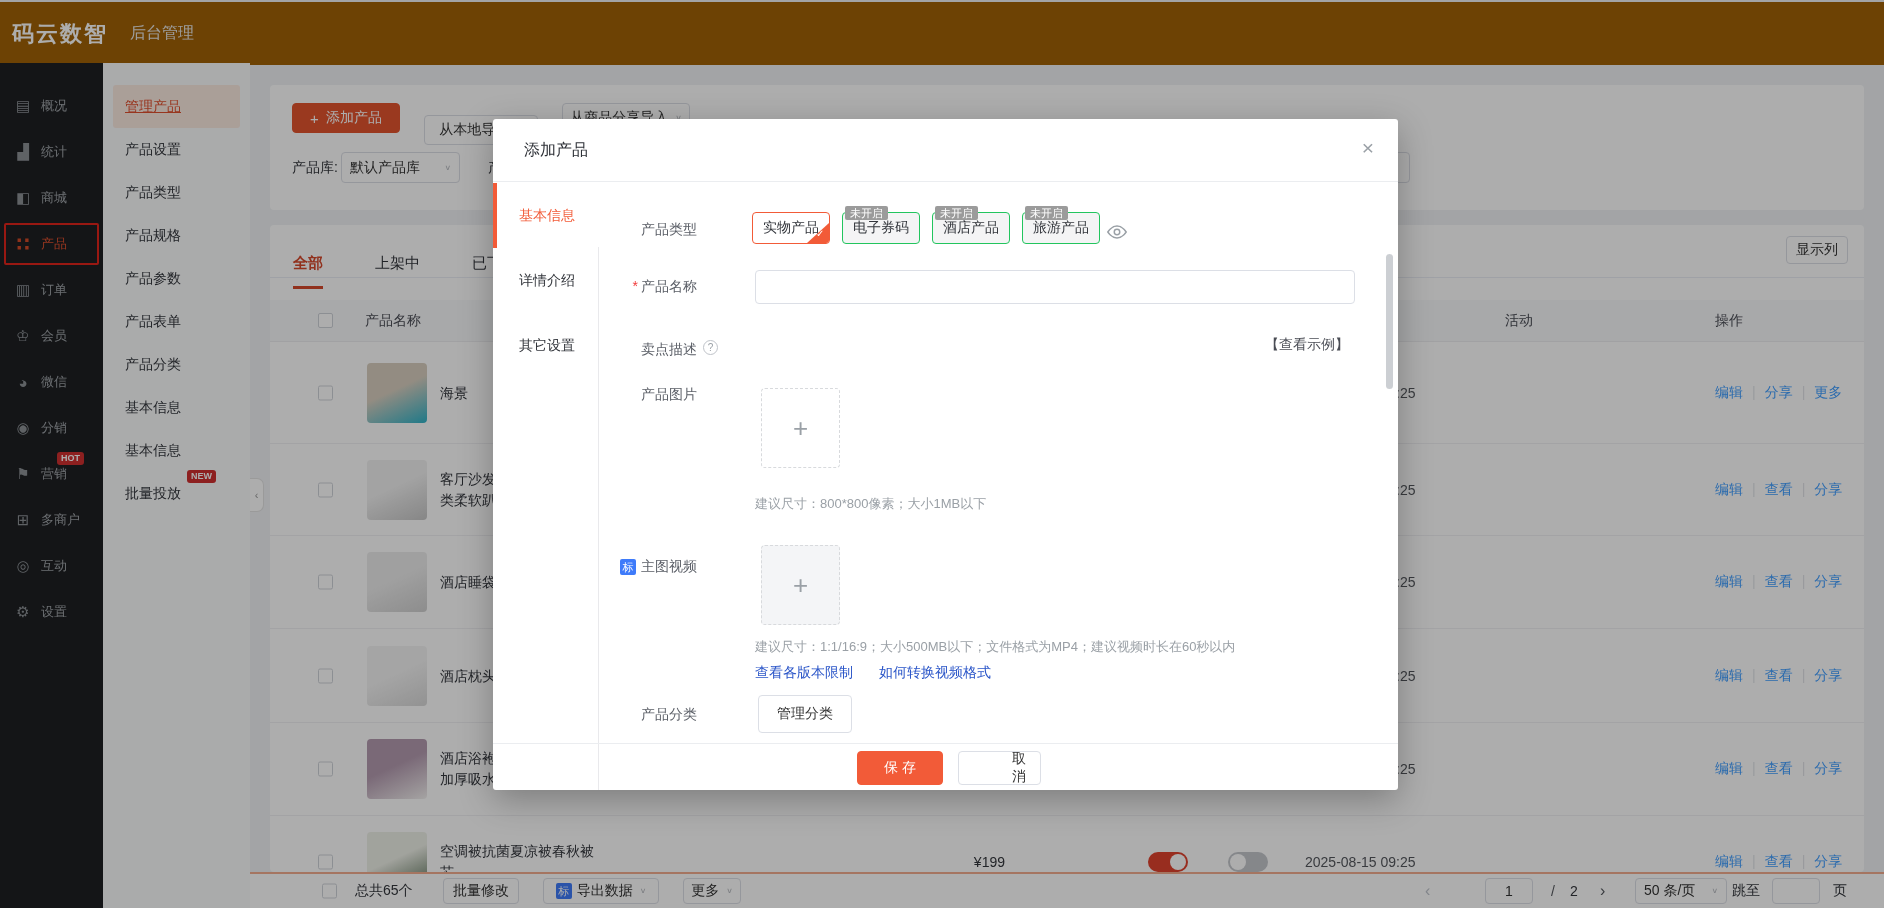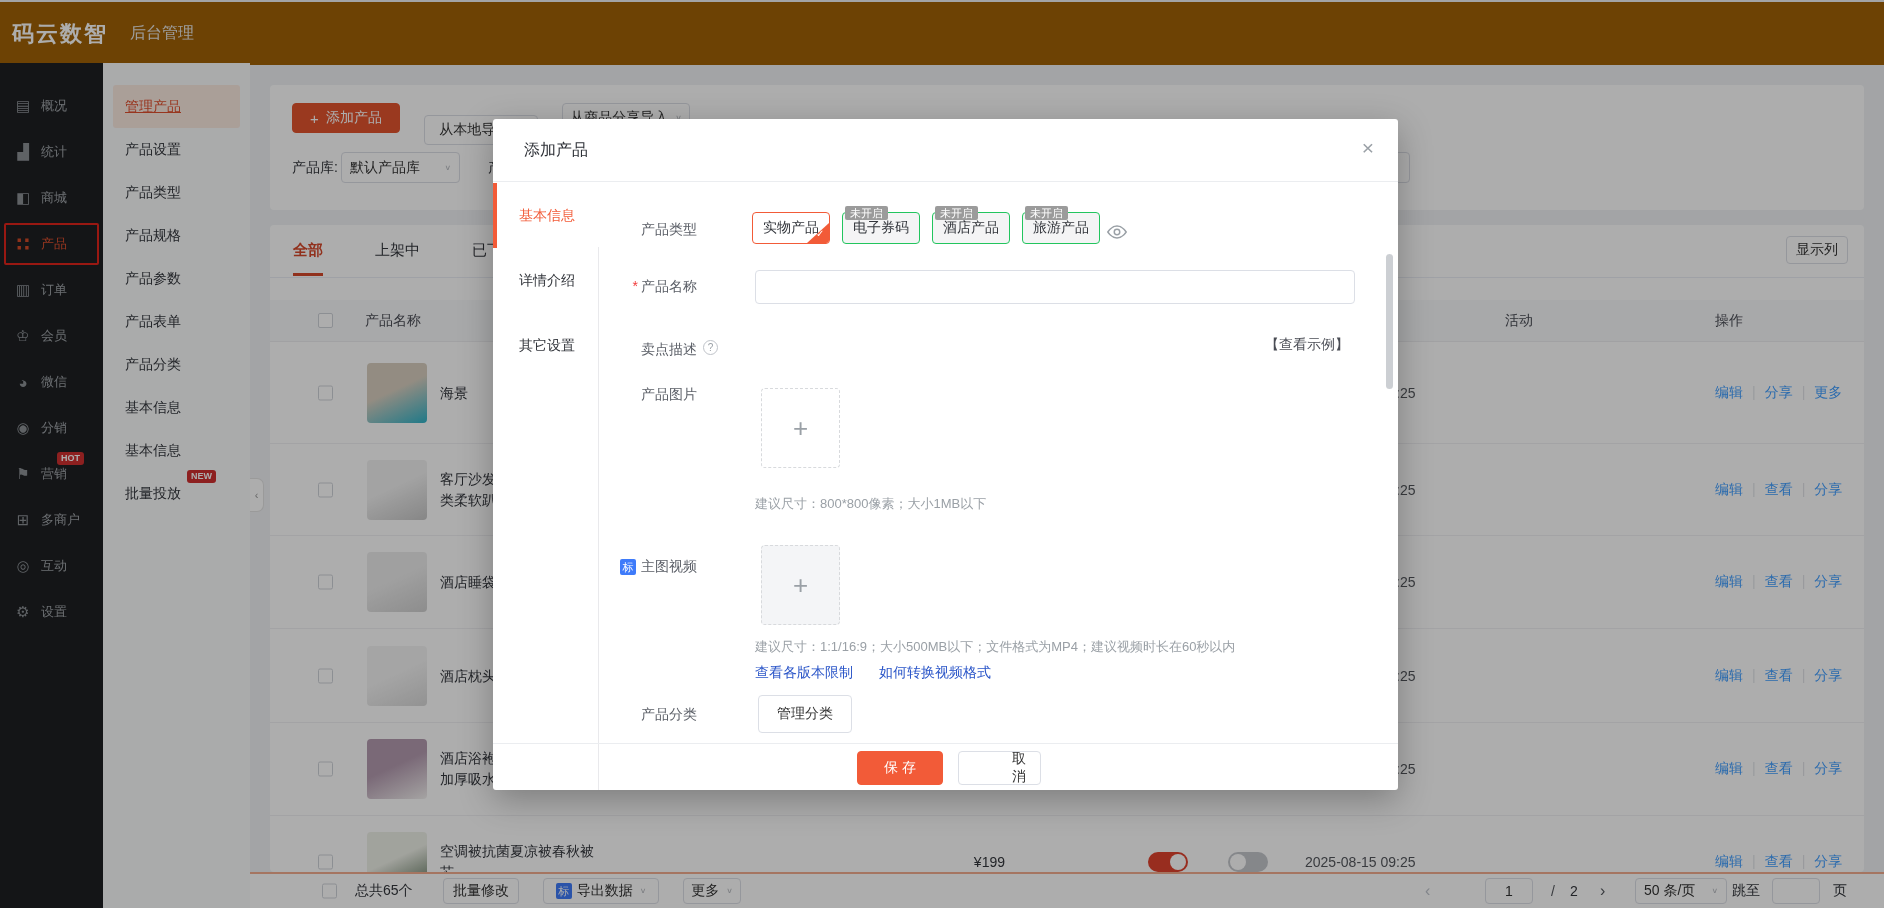--- a/index.html
+++ b/index.html
@@ -40,21 +40,21 @@
   .add-btn .plus{margin-right:7px;font-size:15px;}
   .imp1{position:absolute;left:154px;top:18px;width:114px;height:30px;margin-top:12px;}
   .imp2{position:absolute;left:292px;top:18px;width:128px;height:30px;}
   .filter-label{position:absolute;left:22px;top:74px;font-size:14px;color:#33363c;}
   .filter-sel{position:absolute;left:71px;top:67px;width:119px;height:31px;padding:0 8px;justify-content:space-between;}
   .filter-label2{position:absolute;left:218px;top:74px;font-size:14px;color:#33363c;}
   .filter-input{position:absolute;left:935px;top:67px;width:205px;height:31px;border:1px solid #dcdfe6;border-radius:4px;background:#fff;}
 
   
   .tabs{position:absolute;left:23px;top:16px;display:flex;}
-  .tab{font-size:15px;color:#33363c;margin-right:52px;padding-bottom:13px;cursor:pointer;}
+  .tab{font-size:15px;color:#33363c;margin-right:52px;padding-bottom:13px;cursor:pointer;margin-top:13px;}
   .tab.active{color:#d6492c;font-weight:bold;border-bottom:3px solid #d6492c;}
   .tabs-border{position:absolute;left:0;top:52px;width:100%;height:1px;background:#ebeef5;}
   .cols-btn{position:absolute;right:16px;top:11px;width:62px;height:28px;}
 
   .thead{position:absolute;left:0;top:75px;width:100%;height:42px;background:#f8f9fb;border-bottom:1px solid #ededf0;font-size:14px;color:#4a4d55;}
   .thead span{position:absolute;top:12px;}
   .h-chk{left:48px;top:13px !important;}
   .h-name{left:95px;}
   .h-act{left:1235px;}
   .h-op{left:1445px;}

